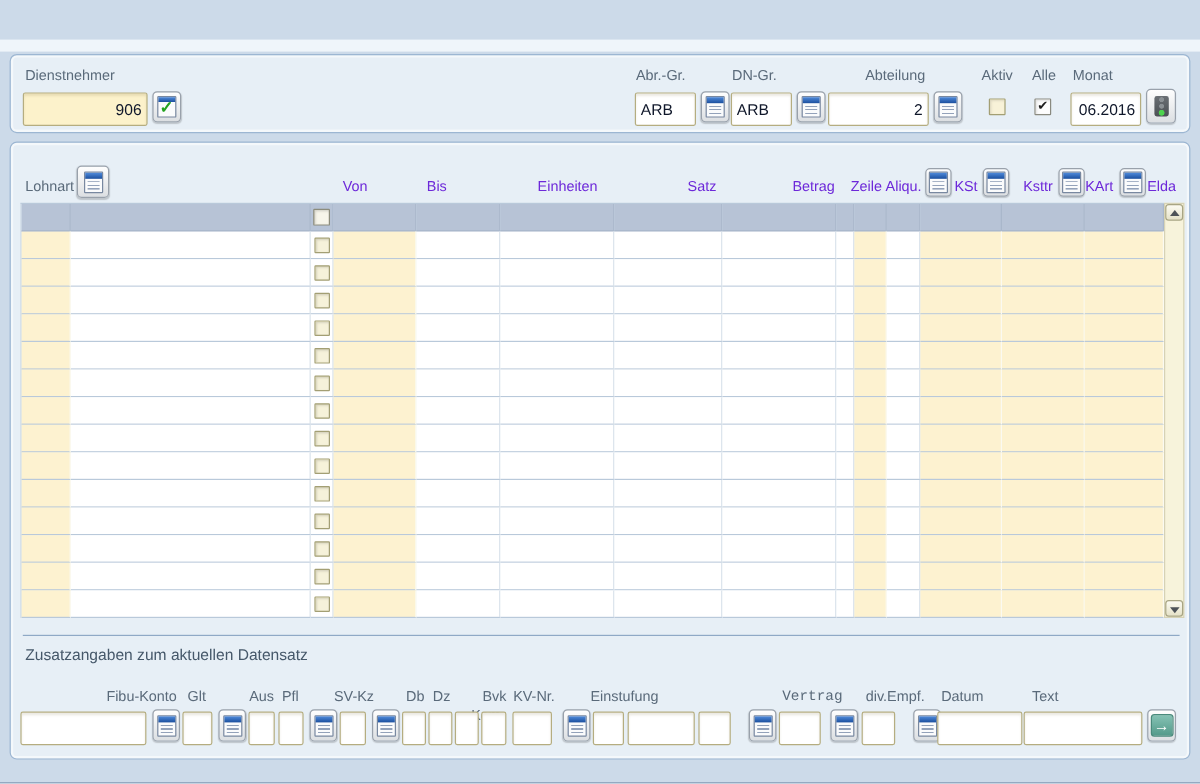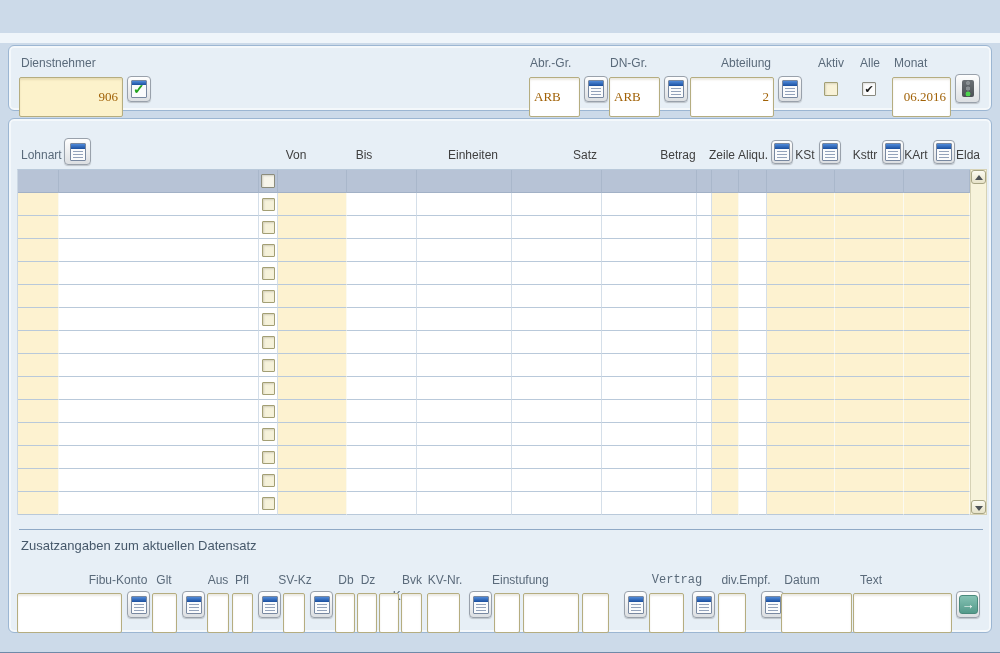--- a/index.html
+++ b/index.html
@@ -15,22 +15,22 @@
   .strip{position:absolute;left:0;top:33px;width:1000px;height:10px;background:#eff5fa;}
   
   .panel{position:absolute;background:#e7eff6;border:1px solid #9cb6d2;border-radius:6px;
          box-shadow:inset 0 0 0 2px rgba(255,255,255,0.55);box-sizing:border-box;}
   .top-panel{left:8px;top:45px;width:984px;height:66px;}
   .main-panel{left:8px;top:118px;width:984px;height:515px;}
   .lbl{position:absolute;font-size:12px;color:#5a6a7a;white-space:nowrap;}
   .lbl.ctr{transform:translateX(-50%);}
   
   .inp{position:absolute;border:1px solid #b5ad80;border-radius:2px;background:#fff;
-       box-shadow:inset 0 2px 2px rgba(110,100,50,0.14);font-family:Liberation Serif, serif;
-       font-size:13px;color:#a16207;padding:0 4px;box-sizing:border-box;height:40px;outline:none;}
+       box-shadow:inset 0 2px 2px rgba(110,100,50,0.14);font-family:Liberation Sans, sans-serif;
+       font-size:13px;color:#0f172a;padding:0 4px;box-sizing:border-box;height:28px;outline:none;}
   .inp.cream{background:#fcf2cb;}
   .inp.right{text-align:right;}
   
   .icon-btn{position:absolute;width:24px;height:26px;border:1px solid #99a1ab;border-radius:4px;
             background:linear-gradient(#fefefe,#dcdfe2);display:flex;align-items:center;justify-content:center;
             box-shadow:0 1px 1px rgba(0,0,0,0.18);cursor:pointer;padding:0;}
   .list-icon{width:14px;height:16px;background:#fafbfc;border:1px solid #7888a0;border-radius:1px;position:relative;}
   .list-icon::before{content:'';position:absolute;top:0;left:0;right:0;height:5px;
                      background:linear-gradient(#4f8ada,#1b4f9e);}
   .list-icon::after{content:'';position:absolute;left:2px;right:2px;top:7px;height:7px;
@@ -52,21 +52,21 @@
   .cbx{position:absolute;width:12px;height:12px;border:1px solid #a39f74;border-radius:1px;background:#f8f2d8;
        box-shadow:inset 1px 1px 2px rgba(0,0,0,0.12);cursor:pointer;font-size:11px;line-height:12px;
        text-align:center;color:#1d1d1d;}
   .cbx.white{background:#fdfdfd;border-color:#8a8a80;}
   
   .btn-insert{position:absolute;left:94px;top:19px;height:27px;border:1px solid #8a929e;border-radius:5px;
               background:linear-gradient(#ffffff,#e4e7ea);display:flex;align-items:center;gap:7px;
               padding:0 11px;font-family:"Liberation Sans",sans-serif;font-size:13px;color:#3c4650;cursor:pointer;
               box-shadow:0 1px 1px rgba(0,0,0,0.15);}
   .btn-insert .plus{color:#1f9e26;font-weight:bold;font-size:17px;line-height:1;}
-  .h-label{position:absolute;top:29px;transform:translateX(-50%);font-size:12px;color:#404040;white-space:nowrap;}
+  .h-label{position:absolute;top:29px;transform:translateX(-50%);font-size:12px;color:#6d28d9;white-space:nowrap;}
   .h-icon{top:21px;width:22px;height:24px;}
   
   .tbl{position:absolute;left:8px;top:50px;width:952px;height:345px;border-left:1px solid #ccd8e4;
        border-top:1px solid #b9c9da;box-sizing:content-box;}
   .trow{display:flex;height:23px;}
   .cell{box-sizing:border-box;border-right:1px solid #d5dfe9;border-bottom:1px solid #b9c9da;
         display:flex;align-items:center;justify-content:center;}
   .cell.w{background:#ffffff;}
   .cell.t{background:#fdf2d0;border-right-color:#fbfaf1;}
   .trow.sel .cell{background:#b7c3d6;border-right-color:#a9b7cb;border-bottom-color:#a2b1c6;}

